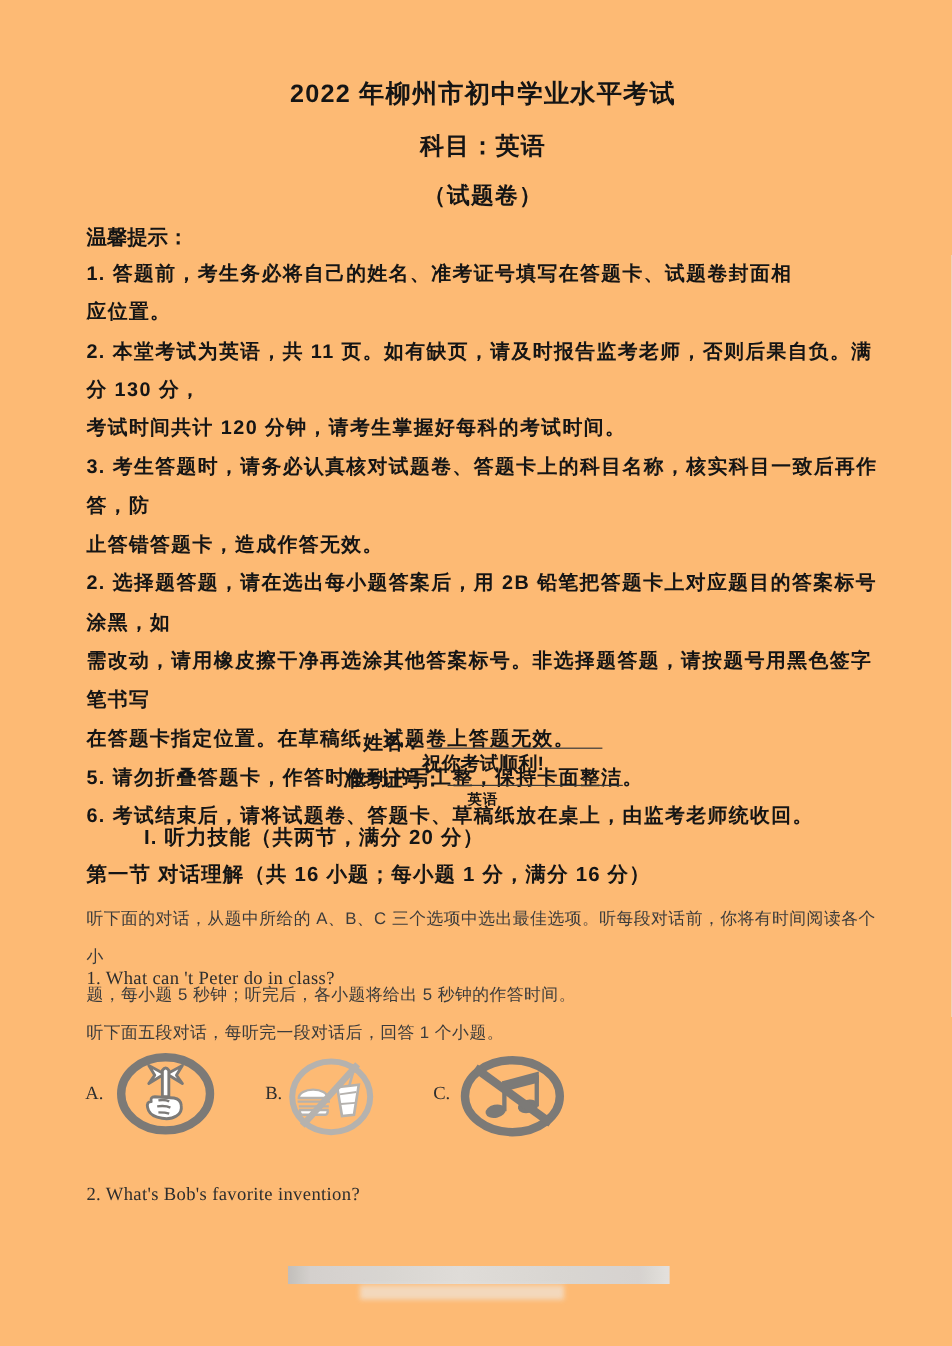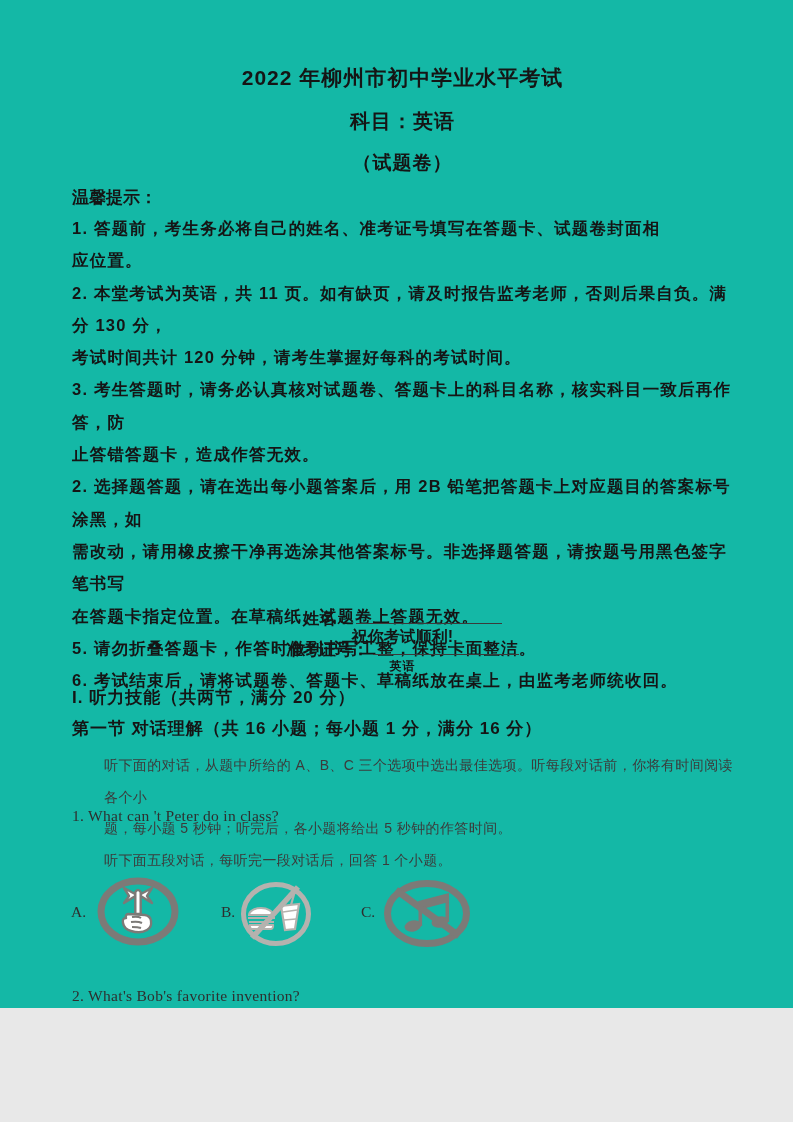--- a/index.html
+++ b/index.html
@@ -1,43 +1,43 @@
 <!DOCTYPE html>
 <html><head>
 <meta charset="utf-8">
 <style>
   html,body{margin:0;padding:0;background:#e8e8e8;}
   .page{
     position:relative;
-    width:793px;height:1008px;
+    width:793px;height:1122px;
     margin:0 auto;
-    background:#14b8a6;
+    background:#fdba74;
     font-family:"Liberation Sans","DejaVu Sans",sans-serif;
     color:#151515;
     overflow:hidden;
   }
   .abs{position:absolute;left:72px;right:60px;}
   .center{text-align:center;}
   .doc-title{top:64px;font-size:21px;font-weight:bold;letter-spacing:1px;}
   .subject-line{top:108px;font-size:20px;font-weight:bold;letter-spacing:1px;}
   .paper-type{top:150px;font-size:19px;font-weight:bold;letter-spacing:1px;}
   .notice-heading{top:186px;font-size:17px;font-weight:bold;}
   .notice-lines{top:212px;font-size:16.5px;font-weight:bold;line-height:32.3px;letter-spacing:1.2px;}
   .name-line,.id-line{font-size:16.5px;font-weight:bold;margin-top:43px;}
   .name-line{top:563px;}
   .id-line{top:594px;}
   .blank-line{
     display:inline-block;width:146px;height:17px;
     border-bottom:1.6px solid #3a3a3a;vertical-align:baseline;margin-left:4px;
   }
   .wishes{top:627px;font-size:16px;font-weight:bold;}
   .subject-again{top:658px;font-size:12px;font-weight:bold;letter-spacing:1px;}
-  .listening-heading{top:686px;font-size:17px;font-weight:bold;letter-spacing:1px;}
+  .listening-heading{top:686px;font-size:17px;font-weight:bold;letter-spacing:1px;margin-left:48px;}
   .section1-heading{top:717px;font-size:17px;font-weight:bold;letter-spacing:1px;}
-  .intro-lines{top:750px;font-size:14px;font-weight:normal;color:#3b3b3b;line-height:31.6px;letter-spacing:0.4px;margin-left:32px;}
+  .intro-lines{top:750px;font-size:14px;font-weight:normal;color:#3b3b3b;line-height:31.6px;letter-spacing:0.4px;}
   .question{font-family:"Liberation Serif","DejaVu Serif",serif;font-size:15.5px;color:#2e2e2e;letter-spacing:0.3px;}
   .q1{top:807px;}
   .q2{top:987px;}
   .opt-label{
     position:absolute;font-family:"Liberation Serif","DejaVu Serif",serif;
     font-size:15.5px;color:#2e2e2e;top:903px;
   }
   .opt-label.a{left:71px;}
   .opt-label.b{left:221px;}
   .opt-label.c{left:361px;}

